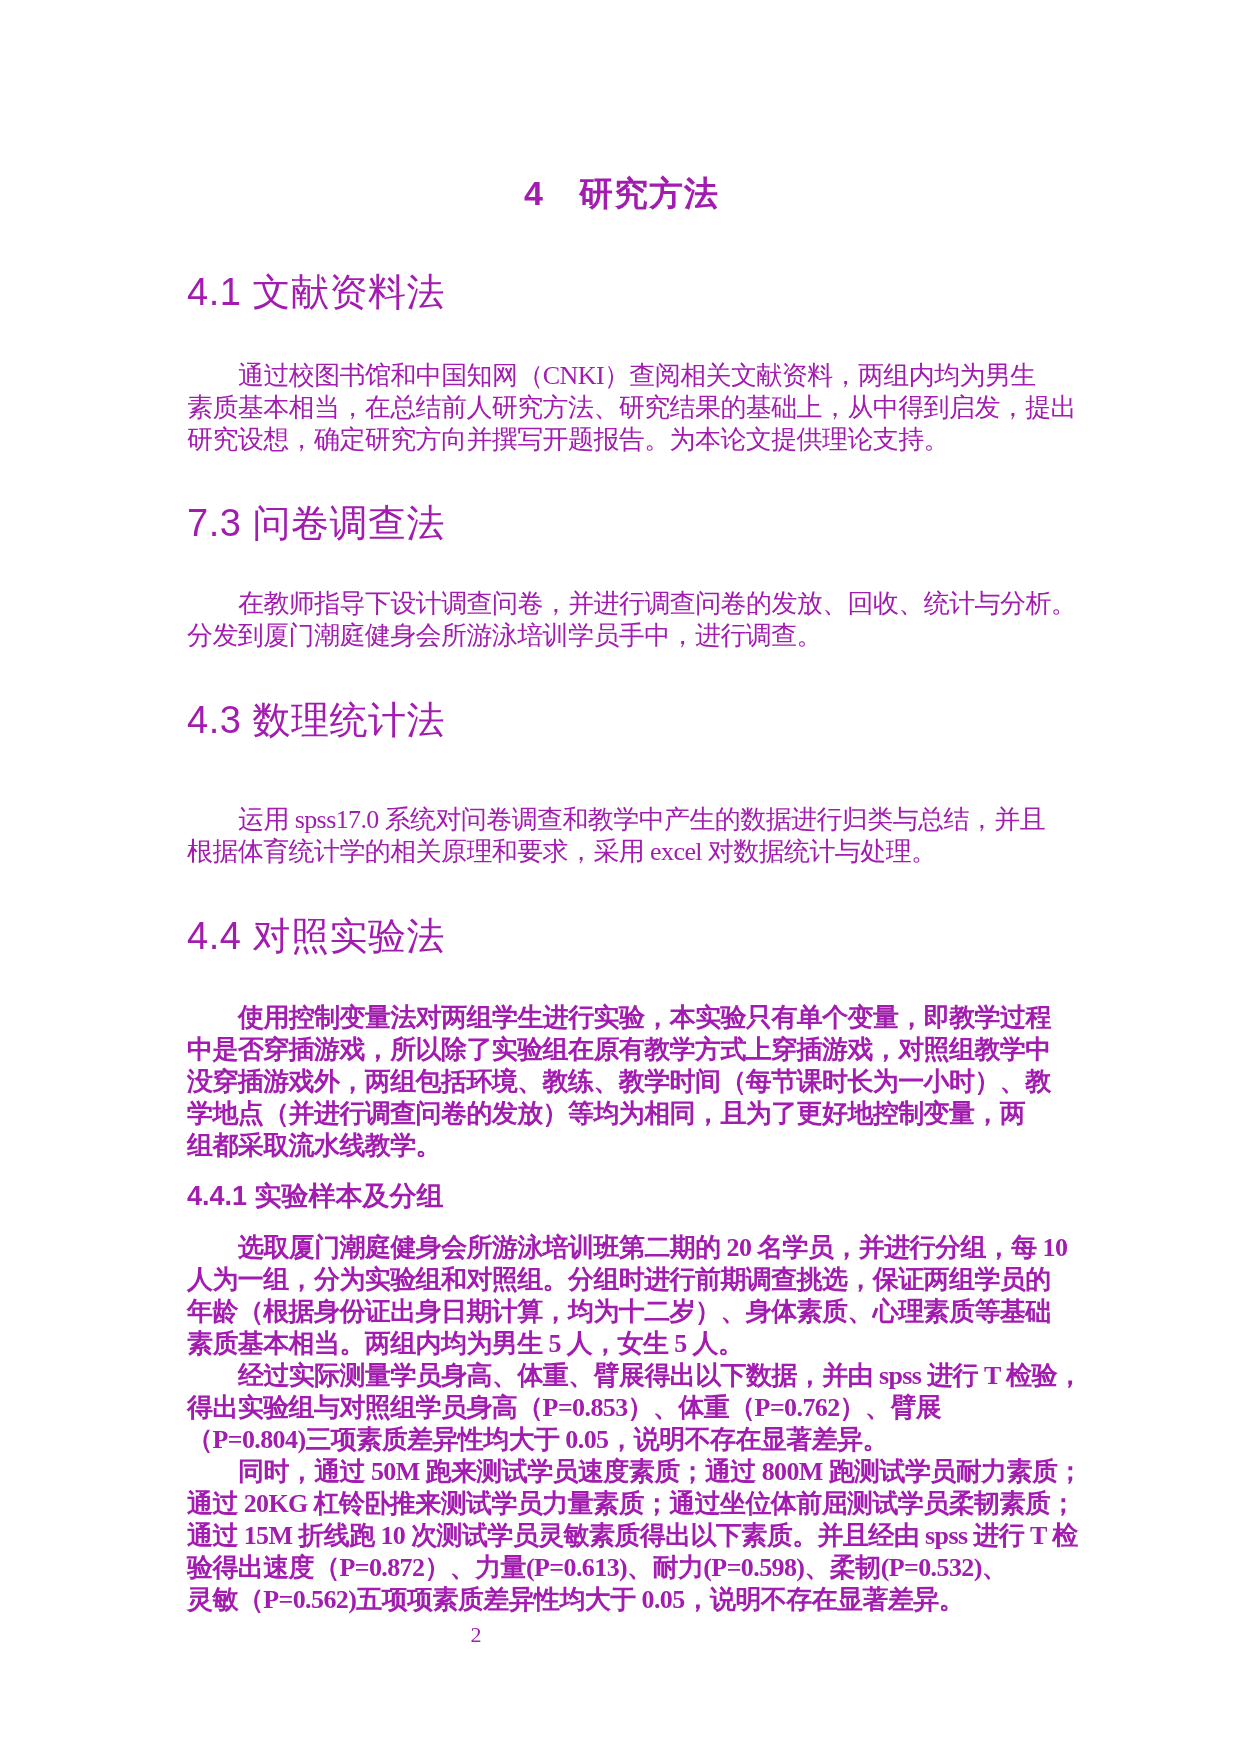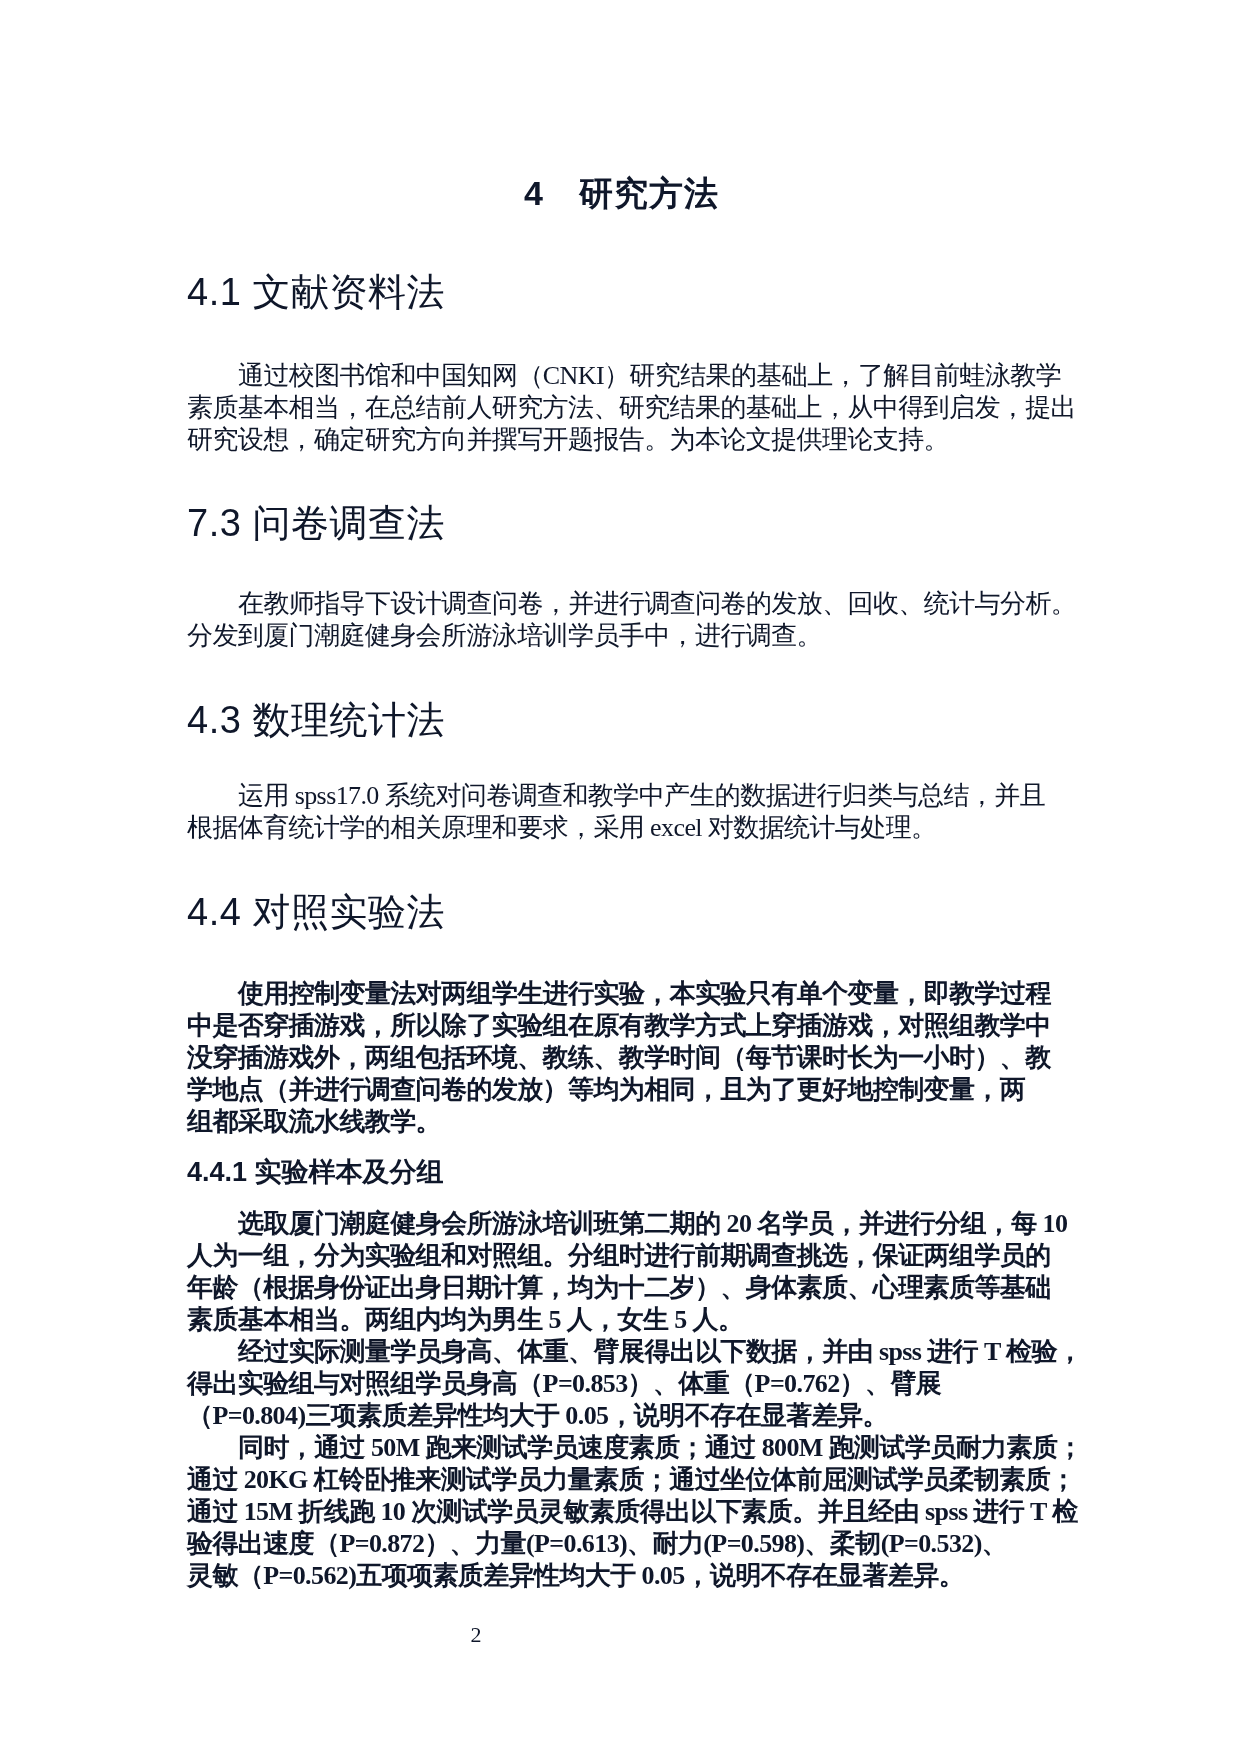--- a/index.html
+++ b/index.html
@@ -1,21 +1,21 @@
 <!DOCTYPE html>
 <html lang="zh"><head>
 <meta charset="utf-8">
 <style>
   html,body{margin:0;padding:0;background:#ffffff;}
   .page{
     position:relative;
     width:1240px;
     height:1754px;
     background:#ffffff;
-    color:#0f172a;
+    color:#a21caf;
     overflow:hidden;
   }
   .content{
     position:absolute;
     left:187px;
     top:0;
     width:869px;
   }
   h1,h2,h3{margin:0;padding:0;font-weight:normal;}
   .doc-title{
@@ -48,21 +48,21 @@
   }
   .para .line{white-space:nowrap;}
   .para .line.indent{text-indent:51px;}
   .bold-body .para .line{font-weight:bold;}
   
   .mt-h2-1{margin-top:61px;}
   .mt-p-1{margin-top:50px;}
   .mt-h2-2{margin-top:49px;}
   .mt-p-2{margin-top:47px;}
   .mt-h2-3{margin-top:50px;}
-  .mt-p-3{margin-top:42px;}
+  .mt-p-3{margin-top:66px;}
   .mt-h2-4{margin-top:50px;}
   .mt-p-4{margin-top:48px;}
   .mt-h3-441{margin-top:17px;}
   .mt-p-5{margin-top:19px;}
   .page-number{
     position:absolute;
     left:464px;
     top:1622px;
     width:24px;
     text-align:center;
@@ -75,21 +75,21 @@
 <body>
 
 <div class="page">
   <div class="content">
 
     <h1 class="doc-title">4　研究方法</h1>
 
     <section>
       <h2 class="sec-heading mt-h2-1">4.1 文献资料法</h2>
       <div class="para mt-p-1">
-          <div class="line indent">通过校图书馆和中国知网（CNKI）研究结果的基础上，了解目前蛙泳教学</div>
+          <div class="line indent">通过校图书馆和中国知网（CNKI）查阅相关文献资料，两组内均为男生</div>
           <div class="line">素质基本相当，在总结前人研究方法、研究结果的基础上，从中得到启发，提出</div>
           <div class="line">研究设想，确定研究方向并撰写开题报告。为本论文提供理论支持。</div>
         </div>
     </section>
 
     <section>
       <h2 class="sec-heading mt-h2-2">7.3 问卷调查法</h2>
       <div class="para mt-p-2">
           <div class="line indent">在教师指导下设计调查问卷，并进行调查问卷的发放、回收、统计与分析。</div>
           <div class="line">分发到厦门潮庭健身会所游泳培训学员手中，进行调查。</div>

